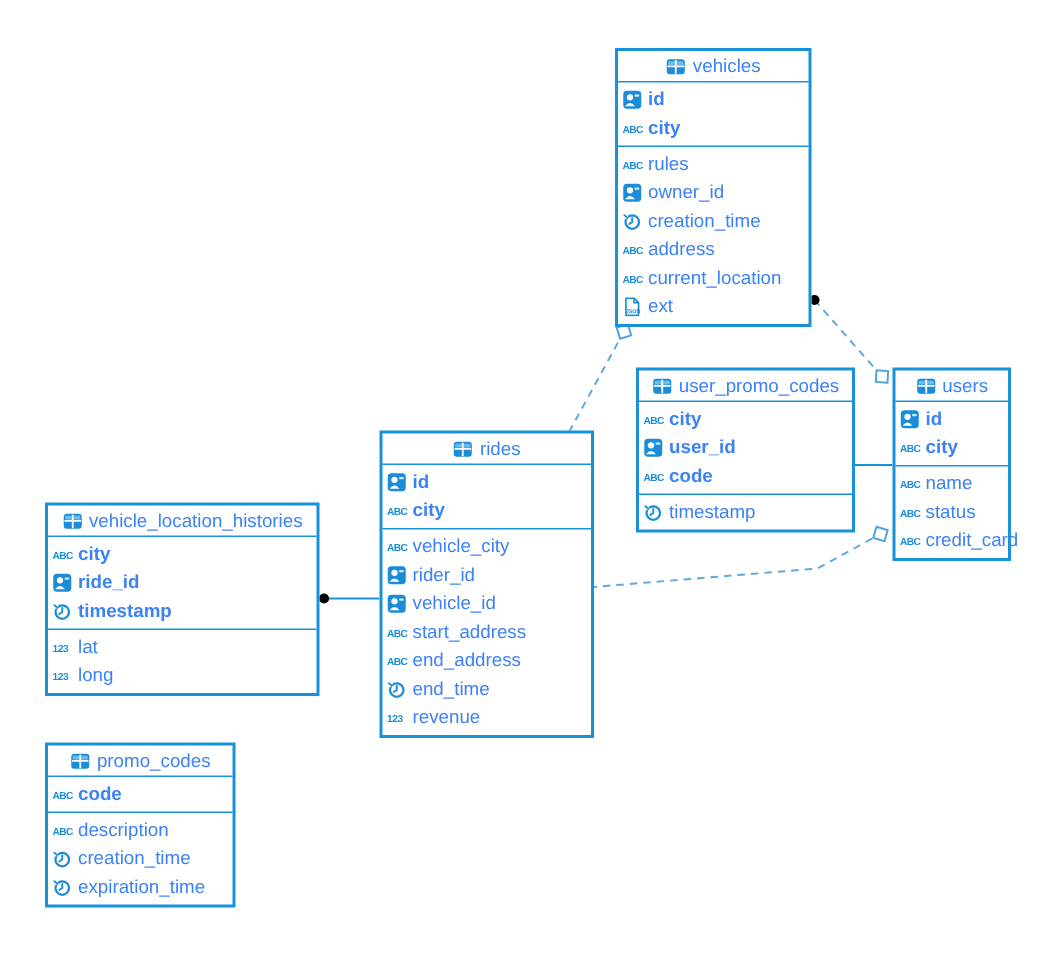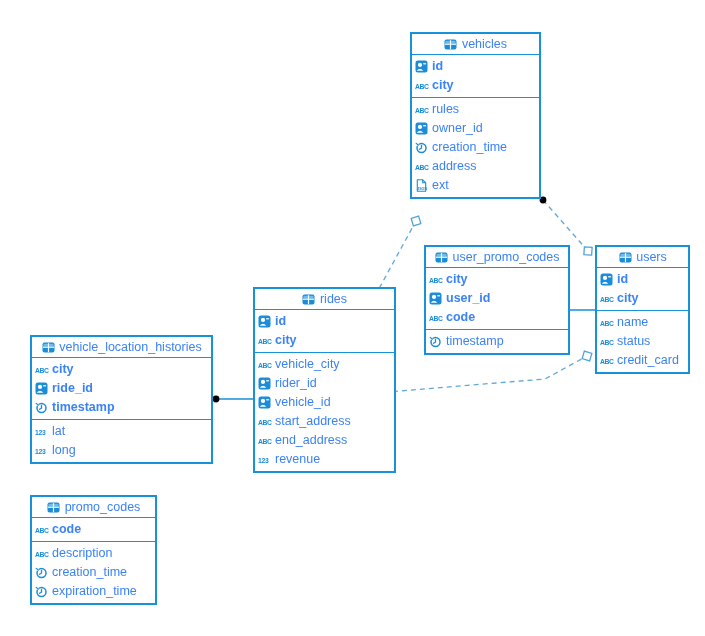--- a/index.html
+++ b/index.html
@@ -120,20 +120,28 @@
           <div class="erd-row">
             <span class="cicon">
               <svg width="16" height="13" viewBox="0 0 16 13">
                 <text x="0" y="9.6" font-size="6.8" font-weight="bold" letter-spacing="-0.4" fill="#1a8cd8" font-family="Liberation Sans, sans-serif">ABC</text>
               </svg>
             </span>
             <span class="col-label">address</span>
           </div>
           <div class="erd-row">
             <span class="cicon">
+              <svg width="16" height="13" viewBox="0 0 16 13">
+                <text x="0" y="9.6" font-size="6.8" font-weight="bold" letter-spacing="-0.4" fill="#1a8cd8" font-family="Liberation Sans, sans-serif">ABC</text>
+              </svg>
+            </span>
+            <span class="col-label">current_location</span>
+          </div>
+          <div class="erd-row">
+            <span class="cicon">
               <svg width="13" height="13" viewBox="0 0 13 13">
                 <path d="M2.3 0.8 h5.4 l3 3 v8.4 h-8.4 z" fill="#fff" stroke="#1a8cd8" stroke-width="1.1" stroke-linejoin="round"></path>
                 <path d="M7.7 0.8 v3 h3" fill="none" stroke="#1a8cd8" stroke-width="1.1"></path>
                 <text x="2.2" y="10.8" font-size="3.6" font-weight="bold" fill="#1a8cd8" font-family="Liberation Sans, sans-serif">JSON</text>
               </svg>
             </span>
             <span class="col-label">ext</span>
           </div>
         </div>
       </div>
@@ -185,21 +193,21 @@
                 <circle cx="6.5" cy="7" r="4.5" fill="#fff" stroke="#1a8cd8" stroke-width="1.5"></circle>
                 <path d="M6.5 7 L6.5 4.3 M6.5 7 L4.5 8.3" stroke="#1a8cd8" stroke-width="1.3" fill="none" stroke-linecap="round"></path>
                 <path d="M1.3 2.6 L3.1 4.1" stroke="#fff" stroke-width="2.6"></path>
                 <path d="M1.2 2.4 L2.9 3.8" stroke="#1a8cd8" stroke-width="1.2" stroke-linecap="round"></path>
               </svg>
             </span>
             <span class="col-label">timestamp</span>
           </div>
         </div>
       </div>
-      <div class="erd-table" style="left: 595px; top: 245px; width: 95px;">
+      <div class="erd-table" style="left: 595px; top: 245px; width: 79px;">
         <div class="erd-header">
           <span class="hicon">
             <svg width="13" height="13" viewBox="0 0 13 13">
               <rect x="0.5" y="1.5" width="12" height="10" rx="2" fill="#1a8cd8"></rect>
               <rect x="1.5" y="2.8" width="10" height="2.6" fill="#6cbcec"></rect>
               <line x1="1" y1="6.2" x2="12" y2="6.2" stroke="#fff" stroke-width="1.2"></line>
               <line x1="6.5" y1="2.2" x2="6.5" y2="11.2" stroke="#fff" stroke-width="1.2"></line>
             </svg>
           </span>
           <span class="tbl-title">users</span>
@@ -324,20 +332,31 @@
             </span>
             <span class="col-label">start_address</span>
           </div>
           <div class="erd-row">
             <span class="cicon">
               <svg width="16" height="13" viewBox="0 0 16 13">
                 <text x="0" y="9.6" font-size="6.8" font-weight="bold" letter-spacing="-0.4" fill="#1a8cd8" font-family="Liberation Sans, sans-serif">ABC</text>
               </svg>
             </span>
             <span class="col-label">end_address</span>
+          </div>
+          <div class="erd-row">
+            <span class="cicon">
+              <svg width="13" height="13" viewBox="0 0 13 13">
+                <circle cx="6.5" cy="7" r="4.5" fill="#fff" stroke="#1a8cd8" stroke-width="1.5"></circle>
+                <path d="M6.5 7 L6.5 4.3 M6.5 7 L4.5 8.3" stroke="#1a8cd8" stroke-width="1.3" fill="none" stroke-linecap="round"></path>
+                <path d="M1.3 2.6 L3.1 4.1" stroke="#fff" stroke-width="2.6"></path>
+                <path d="M1.2 2.4 L2.9 3.8" stroke="#1a8cd8" stroke-width="1.2" stroke-linecap="round"></path>
+              </svg>
+            </span>
+            <span class="col-label">end_time</span>
           </div>
           <div class="erd-row">
             <span class="cicon">
               <svg width="16" height="13" viewBox="0 0 16 13">
                 <text x="0" y="9.6" font-size="6.8" font-weight="bold" letter-spacing="-0.3" fill="#1a8cd8" font-family="Liberation Sans, sans-serif">123</text>
               </svg>
             </span>
             <span class="col-label">revenue</span>
           </div>
         </div>

